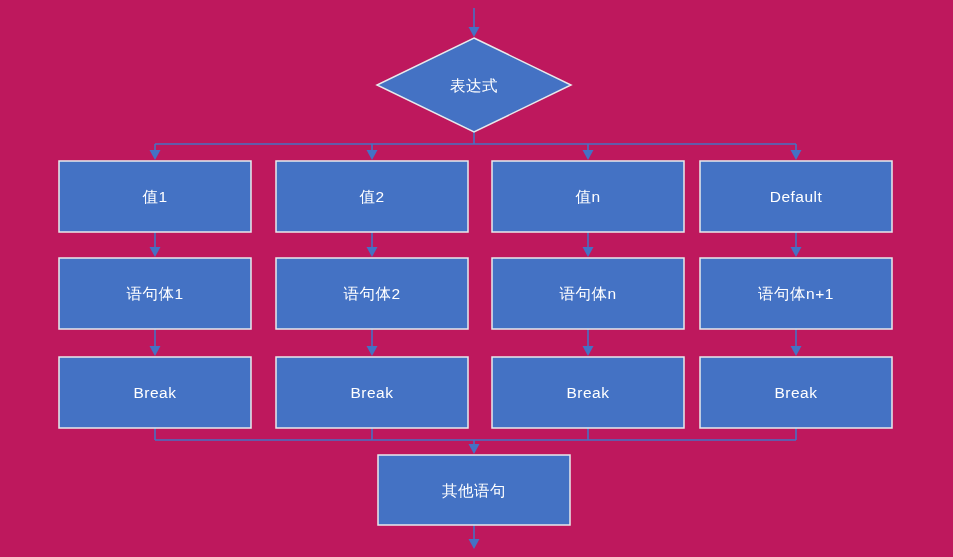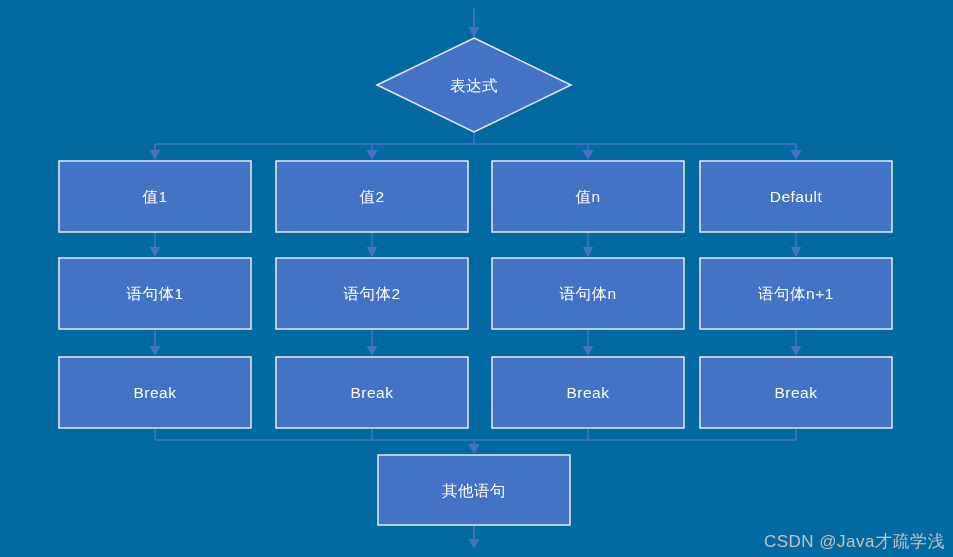--- a/index.html
+++ b/index.html
@@ -5,21 +5,21 @@
   html, body {
     margin: 0;
     padding: 0;
     background: #ffffff;
     font-family: "Liberation Sans", "DejaVu Sans", sans-serif;
   }
   .stage {
     position: relative;
     width: 953px;
     height: 557px;
-    background: #0369a1;
+    background: #be185d;
     overflow: hidden;
   }
   svg.flowchart {
     position: absolute;
     left: 0;
     top: 0;
   }
   .node-label {
     font-family: "Liberation Sans", "DejaVu Sans", sans-serif;
     font-size: 15.5px;
@@ -171,14 +171,13 @@
       </g>
       <g>
         <rect x="700" y="357" width="192" height="71" fill="#4472C4" stroke="#E8EAEC" stroke-width="1.5"></rect>
         <text x="796" y="392.5" text-anchor="middle" dominant-baseline="central" fill="#FFFFFF" class="node-label">Break</text>
       </g>
       <g>
         <rect x="378" y="455" width="192" height="70" fill="#4472C4" stroke="#E8EAEC" stroke-width="1.5"></rect>
         <text x="474" y="490" text-anchor="middle" dominant-baseline="central" fill="#FFFFFF" class="node-label">其他语句</text>
       </g>
     </svg>
-  <div class="watermark">CSDN @Java才疏学浅</div>
 </div>
 
 </body></html>

